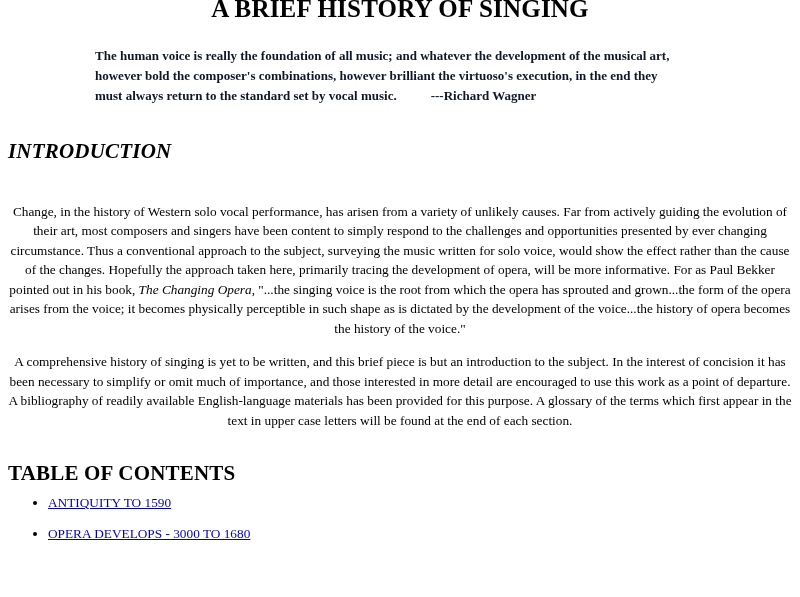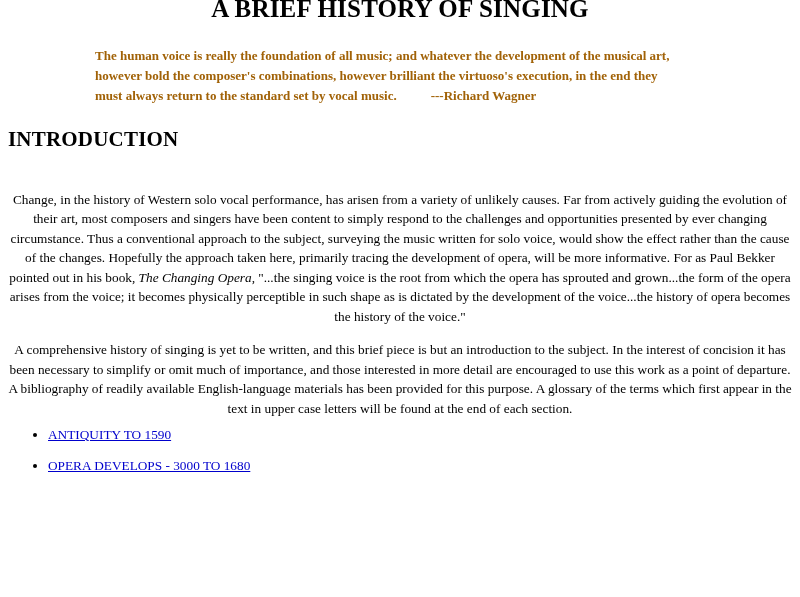--- a/index.html
+++ b/index.html
@@ -30,38 +30,39 @@
     letter-spacing: 0.2px;
   }
   .doc-byline {
     text-align: center;
     font-size: 18px;
     font-weight: bold;
     margin: 20px 0 0 0;
   }
   
   .pull-quote {
-    color: #a16207;
+    color: #0f172a;
     font-weight: bold;
     font-size: 13px;
     line-height: 1.52;
     margin: 24px 0 0 0;
     padding-left: 87px;
     padding-right: 110px;
   }
   .quote-attrib-gap {
     display: inline-block;
     width: 34px;
   }
   
   .section-heading {
     font-size: 21px;
     font-weight: bold;
-    margin: 21px 0 0 0;
+    margin: 33px 0 0 0;
     letter-spacing: 0.2px;
+    font-style: italic;
   }
   .toc-heading {
     font-size: 21px;
     font-weight: bold;
     margin: 31px 0 0 0;
     letter-spacing: 0.2px;
   }
   
   .body-para {
     font-size: 13.3px;
@@ -107,20 +108,21 @@
   <h2 class="section-heading">INTRODUCTION</h2>
 
   <p class="body-para first">
     <span>Change, in the history of Western solo vocal performance, has arisen from a variety of unlikely causes. Far from actively guiding the evolution of their art, most composers and singers have been content to simply respond to the challenges and opportunities presented by ever changing circumstance. Thus a conventional approach to the subject, surveying the music written for solo voice, would show the effect rather than the cause of the changes. Hopefully the approach taken here, primarily tracing the development of opera, will be more informative. For as Paul Bekker pointed out in his book, </span><i>The Changing Opera</i><span>, "...the singing voice is the root from which the opera has sprouted and grown...the form of the opera arises from the voice; it becomes physically perceptible in such shape as is dictated by the development of the voice...the history of opera becomes the history of the voice."</span>
   </p>
 
   <p class="body-para">
     <span>A comprehensive history of singing is yet to be written, and this brief piece is but an introduction to the subject. In the interest of concision it has been necessary to simplify or omit much of importance, and those interested in more detail are encouraged to use this work as a point of departure. A bibliography of readily available English-language materials has been provided for this purpose. A glossary of the terms which first appear in the text in upper case letters will be found at the end of each section.</span>
   </p>
 
+  <h2 class="toc-heading">TABLE OF CONTENTS</h2>
 
   <ul class="toc-list">
     <li>
       <a href="#">ANTIQUITY TO 1590</a>
     </li>
     <li>
       <a href="#">OPERA DEVELOPS - 3000 TO 1680</a>
     </li>
 
   </ul>

